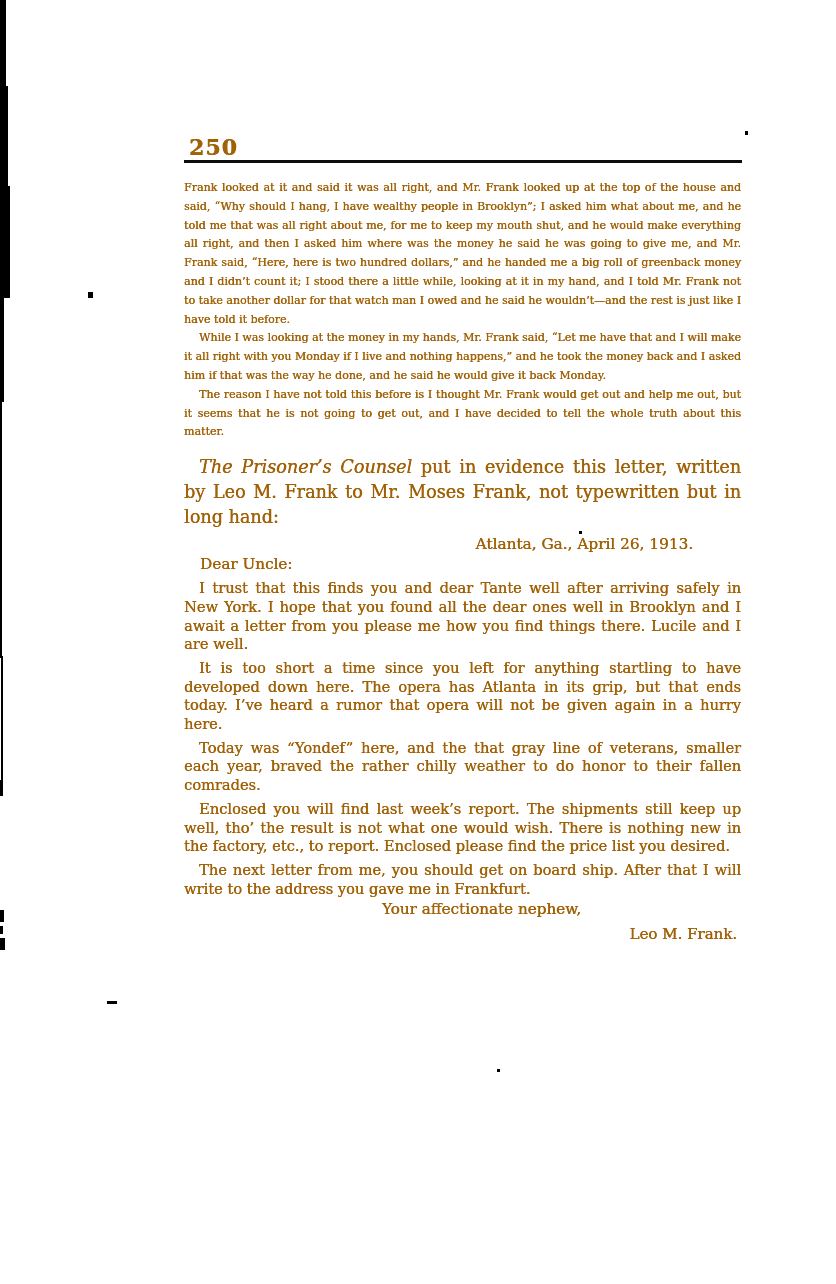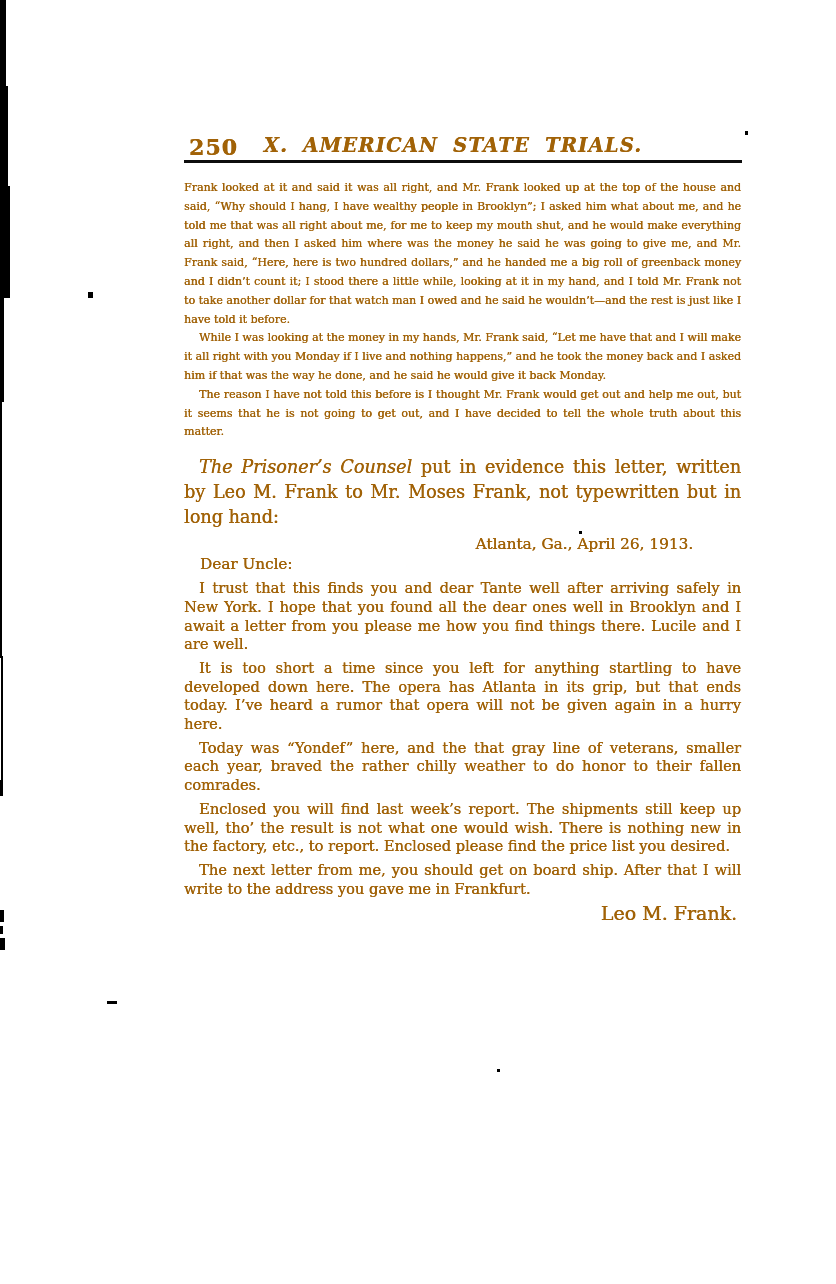--- a/index.html
+++ b/index.html
@@ -73,21 +73,21 @@
     font-size: 14.6px; line-height: 18.7px;
     text-align: justify; text-indent: 15px;
   }
   .closing {
     margin-top: 2px !important;
     font-size: 15.2px; line-height: 19px;
     text-align: center; padding-left: 38px;
   }
   .signature {
     margin-top: 6px !important;
-    font-size: 19px; line-height: 19px;
+    font-size: 15px; line-height: 19px;
     text-align: right; padding-right: 4px;
   }
 
   .scan-mark { position: absolute; background: #000; }
 </style>
 </head>
 <body>
 
 <div class="page">
 
@@ -102,37 +102,37 @@
   <div class="scan-mark" style="left:0;top:926px;width:3px;height:8px;"></div>
   <div class="scan-mark" style="left:0;top:938px;width:5px;height:12px;"></div>
   <div class="scan-mark" style="left:88px;top:292px;width:5px;height:6px;"></div>
   <div class="scan-mark" style="left:107px;top:1001px;width:10px;height:3px;"></div>
   <div class="scan-mark" style="left:579px;top:531px;width:3px;height:3px;"></div>
   <div class="scan-mark" style="left:497px;top:1069px;width:3px;height:3px;"></div>
   <div class="scan-mark" style="left:745px;top:131px;width:3px;height:4px;"></div>
 
   <header class="page-header inked">
     <span class="page-number">250</span>
-    <span class="header-title">X.  AMERICAN STATE TRIALS.</span>
   </header>
   <div class="header-rule"></div>
 
   <main class="content inked">
 
     <p class="testimony no-indent">Frank looked at it and said it was all right, and Mr. Frank looked up at the top of the house and said, “Why should I hang, I have wealthy people in Brooklyn”; I asked him what about me, and he told me that was all right about me, for me to keep my mouth shut, and he would make everything all right, and then I asked him where was the money he said he was going to give me, and Mr. Frank said, “Here, here is two hundred dollars,” and he handed me a big roll of greenback money and I didn’t count it; I stood there a little while, looking at it in my hand, and I told Mr. Frank not to take another dollar for that watch man I owed and he said he wouldn’t—and the rest is just like I have told it before.</p>
     <p class="testimony">While I was looking at the money in my hands, Mr. Frank said, “Let me have that and I will make it all right with you Monday if I live and nothing happens,” and he took the money back and I asked him if that was the way he done, and he said he would give it back Monday.</p>
     <p class="testimony">The reason I have not told this before is I thought Mr. Frank would get out and help me out, but it seems that he is not going to get out, and I have decided to tell the whole truth about this matter.</p>
 
     <p class="counsel"><em>The Prisoner’s Counsel</em><span> put in evidence this letter, written by Leo M. Frank to Mr. Moses Frank, not typewritten but in long hand:</span></p>
 
     <p class="dateline">Atlanta, Ga., April 26, 1913.</p>
     <p class="salutation">Dear Uncle:</p>
 
     <p class="letter-para">I trust that this finds you and dear Tante well after arriving safely in New York. I hope that you found all the dear ones well in Brooklyn and I await a letter from you please me how you find things there.  Lucile and I are well.</p>
     <p class="letter-para">It is too short a time since you left for anything startling to have developed down here.  The opera has Atlanta in its grip, but that ends today.  I’ve heard a rumor that opera will not be given again in a hurry here.</p>
     <p class="letter-para">Today was “Yondef” here, and the that gray line of veterans, smaller each year, braved the rather chilly weather to do honor to their fallen comrades.</p>
     <p class="letter-para">Enclosed you will find last week’s report.  The shipments still keep up well, tho’ the result is not what one would wish.  There is nothing new in the factory, etc., to report.  Enclosed please find the price list you desired.</p>
     <p class="letter-para">The next letter from me, you should get on board ship. After that I will write to the address you gave me in Frankfurt.</p>
 
+    <p class="closing">Your affectionate nephew,</p>
     <p class="signature">Leo M. Frank.</p>
 
   </main>
 </div>
 
 </body></html>

